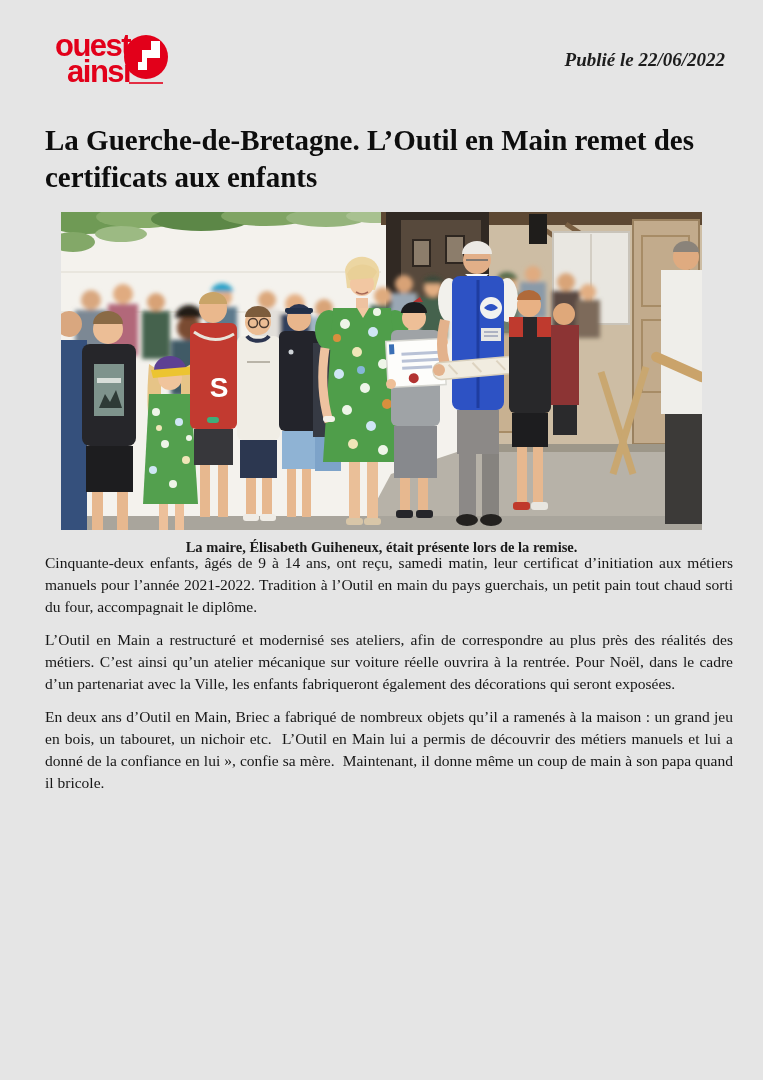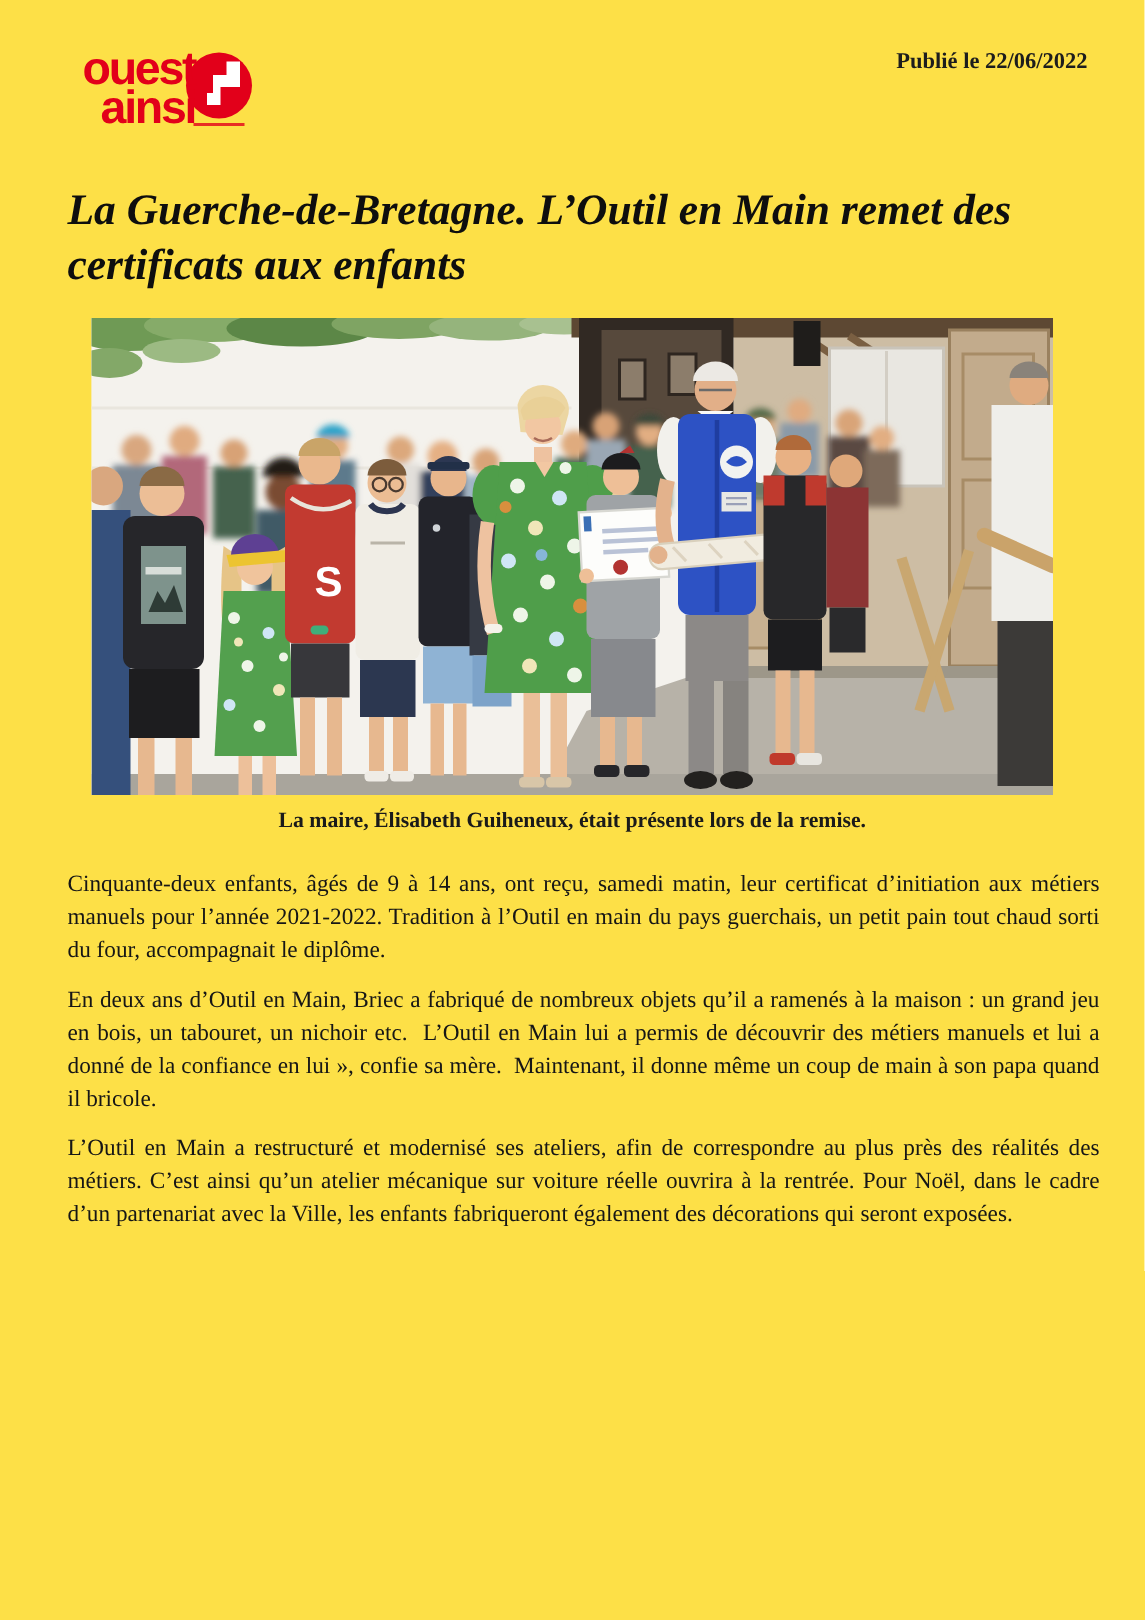--- a/index.html
+++ b/index.html
@@ -1,38 +1,38 @@
 <!DOCTYPE html>
 <html lang="fr"><head>
 <meta charset="utf-8">
 <style>
   html,body{margin:0;padding:0;background:#ffffff;}
   .page{
     position:relative;width:763px;height:1080px;margin:0 auto;
-    background:#fde047;overflow:hidden;
+    background:#e5e5e5;overflow:hidden;
     font-family:"Liberation Serif", serif;color:#161616;
   }
   
   .masthead{position:absolute;top:33px;left:55px;right:38px;display:flex;justify-content:space-between;align-items:flex-start;}
   .logo{display:flex;align-items:center;}
   .logo-text{display:flex;flex-direction:column;align-items:flex-end;z-index:1;
     font-family:"Liberation Sans", sans-serif;font-weight:700;font-size:31px;line-height:0.83;
     letter-spacing:-1.5px;color:#e2001a;}
   .logo-mark{margin-left:-7px;display:flex;flex-direction:column;align-items:center;}
   .logo-tagline{width:34px;height:2px;background:#e2001a;margin-top:2px;opacity:.8;}
-  .published{font-size:15px;font-weight:700;color:#1d1d1d;}
+  .published{font-size:19px;font-weight:700;margin-top:16px;color:#1d1d1d;font-style:italic;}
   
   .headline{position:absolute;top:122px;left:45px;width:694px;margin:0;
-    font-size:29px;line-height:1.28;font-weight:700;color:#0e0e0e;font-style:italic;}
+    font-size:29px;line-height:1.28;font-weight:700;color:#0e0e0e;}
   
   .photo-wrap{position:absolute;top:212px;left:61px;width:641px;}
   .photo-frame{width:641px;height:318px;display:block;background:#f4f2ed;}
   .caption{margin:9px 0 0;text-align:center;font-size:14.5px;color:#1a1a1a;font-weight:bold;}
   
-  .body-text{position:absolute;top:579px;left:45px;width:688px;
+  .body-text{position:absolute;top:552px;left:45px;width:688px;
     font-size:15.5px;line-height:22px;text-align:justify;}
   .body-text p{margin:0 0 11px;}
   .contact-label{font-weight:700;}
 </style>
 </head>
 <body>
 
 <div class="page">
 
   <div class="masthead">
@@ -323,17 +323,17 @@
       <path d="M612,40 a13,11 0 0 1 26,0 z" fill="#8a837a"></path>
       <rect x="600" y="58" width="41" height="144" fill="#efeeea"></rect>
       <rect x="604" y="202" width="37" height="110" fill="#3c3a38"></rect>
       <rect x="588" y="150" width="60" height="10" rx="5" fill="#caa36a" transform="rotate(24 618 155)"></rect>
     </svg>
     <figcaption class="caption">La maire, Élisabeth Guiheneux, était présente lors de la remise.</figcaption>
   </figure>
 
   <div class="body-text">
     <p>Cinquante-deux enfants, âgés de 9 à 14 ans, ont reçu, samedi matin, leur certificat d’initiation aux métiers manuels pour l’année 2021-2022. Tradition à l’Outil en main du pays guerchais, un petit pain tout chaud sorti du four, accompagnait le diplôme.</p>
+    <p>L’Outil en Main a restructuré et modernisé ses ateliers, afin de correspondre au plus près des réalités des métiers. C’est ainsi qu’un atelier mécanique sur voiture réelle ouvrira à la rentrée. Pour Noël, dans le cadre d’un partenariat avec la Ville, les enfants fabriqueront également des décorations qui seront exposées.</p>
     <p>En deux ans d’Outil en Main, Briec a fabriqué de nombreux objets qu’il a ramenés à la maison : un grand jeu en bois, un tabouret, un nichoir etc.&nbsp; L’Outil en Main lui a permis de découvrir des métiers manuels et lui a donné de la confiance en lui », confie sa mère.&nbsp; Maintenant, il donne même un coup de main à son papa quand il bricole.</p>
-    <p>L’Outil en Main a restructuré et modernisé ses ateliers, afin de correspondre au plus près des réalités des métiers. C’est ainsi qu’un atelier mécanique sur voiture réelle ouvrira à la rentrée. Pour Noël, dans le cadre d’un partenariat avec la Ville, les enfants fabriqueront également des décorations qui seront exposées.</p>
   </div>
 
 </div>
 
 </body></html>

